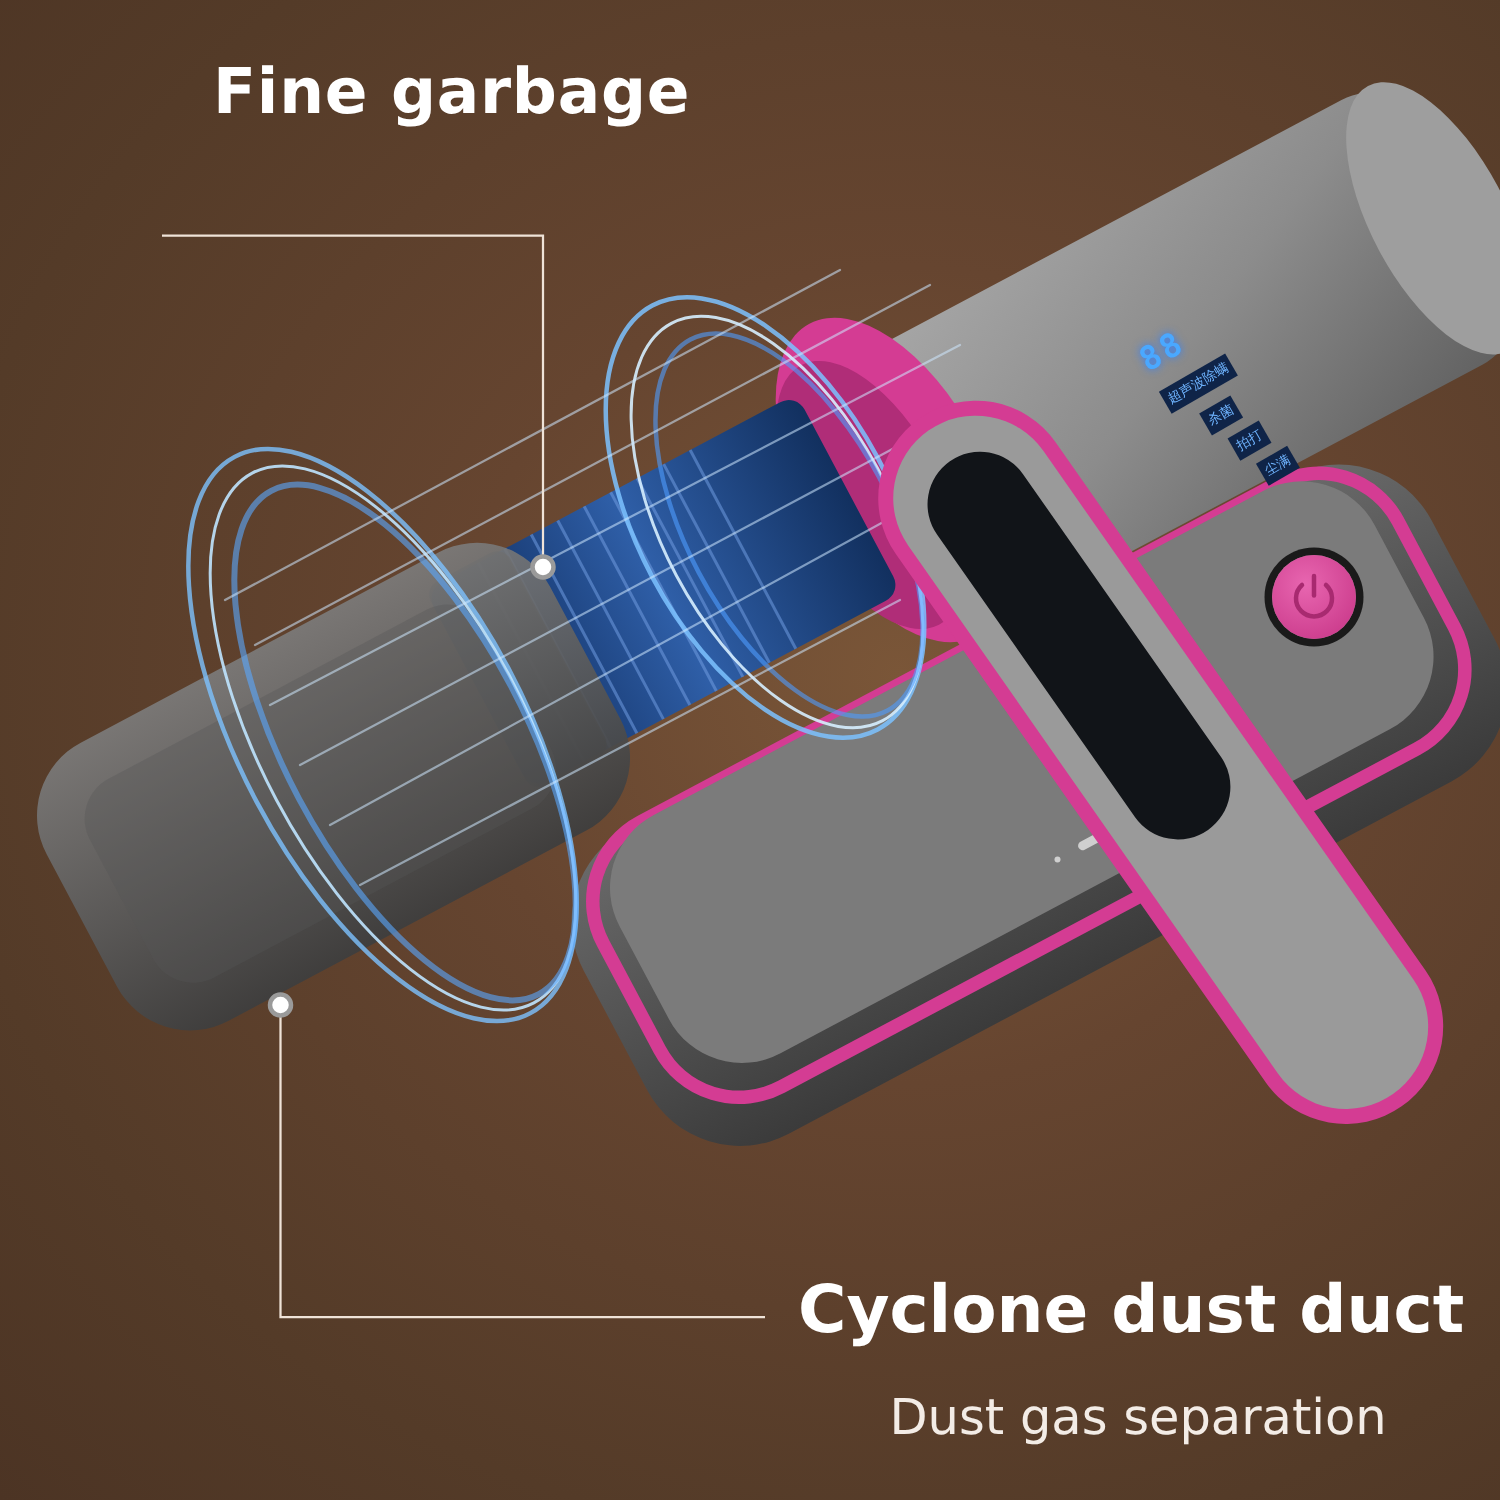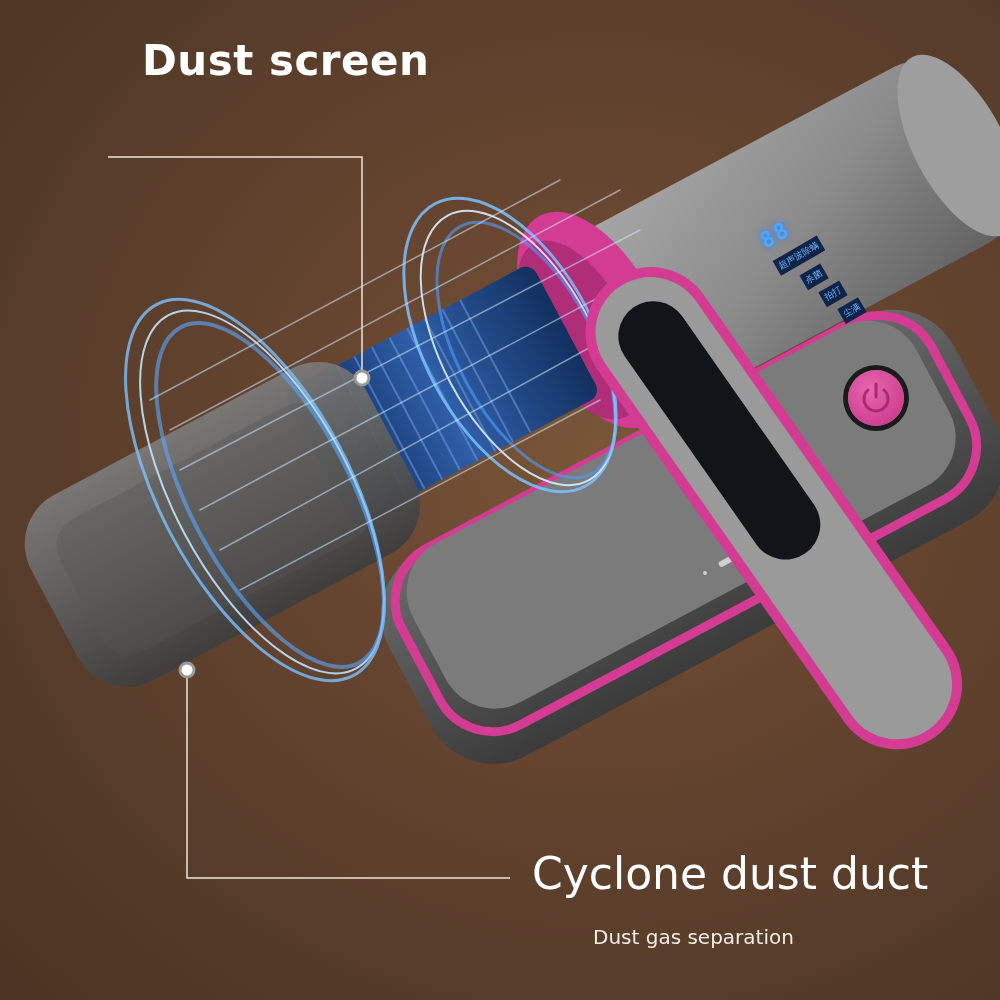--- a/index.html
+++ b/index.html
@@ -4,22 +4,22 @@
 <style>
   html, body { margin:0; padding:0; }
   body { width:1000px; height:1000px; overflow:hidden; position:relative;
     font-family:"DejaVu Sans","Liberation Sans",sans-serif; }
   .canvas { position:absolute; inset:0; width:1000px; height:1000px;
     background: radial-gradient(ellipse at 60% 45%, #7a5638 0%, #664530 35%, #543b28 75%, #4c3424 100%); overflow:hidden; }
   .device { position:absolute; inset:0; }
   .txt { position:absolute; color:#ffffff; white-space:nowrap; }
   .title-1 { left:142px; top:36px; font-size:42px; font-weight:bold; letter-spacing:0.5px; }
   .sub-1 { left:125px; top:100px; font-size:27px; font-weight:normal; color:#f3ece6; }
-  .title-2 { left:532px; top:848px; font-size:44px; font-weight:normal; }
-  .sub-2 { left:593px; top:925px; font-size:20px; color:#f3ece6; }
+  .title-2 { left:532px; top:848px; font-size:44px; font-weight:bold; }
+  .sub-2 { left:593px; top:925px; font-size:33px; color:#f3ece6; }
   .leader { position:absolute; inset:0; pointer-events:none; }
 </style>
 </head>
 <body>
 
 <div class="canvas">
 
   <svg class="device" width="1000" height="1000" viewBox="0 0 1000 1000">
     <defs>
       <linearGradient id="bodyG" x1="0" y1="0" x2="1" y2="1">
@@ -127,16 +127,16 @@
     </svg>
   </div>
 
   <svg class="leader" width="1000" height="1000" viewBox="0 0 1000 1000">
     <polyline points="108,157 362,157 362,378" fill="none" stroke="#efe3d8" stroke-width="1.5"></polyline>
     <circle cx="362" cy="378" r="7" fill="#ffffff" stroke="#9a9a9a" stroke-width="3"></circle>
     <polyline points="187,670 187,878 510,878" fill="none" stroke="#efe3d8" stroke-width="1.5"></polyline>
     <circle cx="187" cy="670" r="7" fill="#ffffff" stroke="#9a9a9a" stroke-width="3"></circle>
   </svg>
 
-  <div class="txt title-1">Dust screen</div>
+  <div class="txt title-1">Fine garbage</div>
   <div class="txt title-2">Cyclone dust duct</div>
   <div class="txt sub-2">Dust gas separation</div>
 </div>
 
 </body></html>

